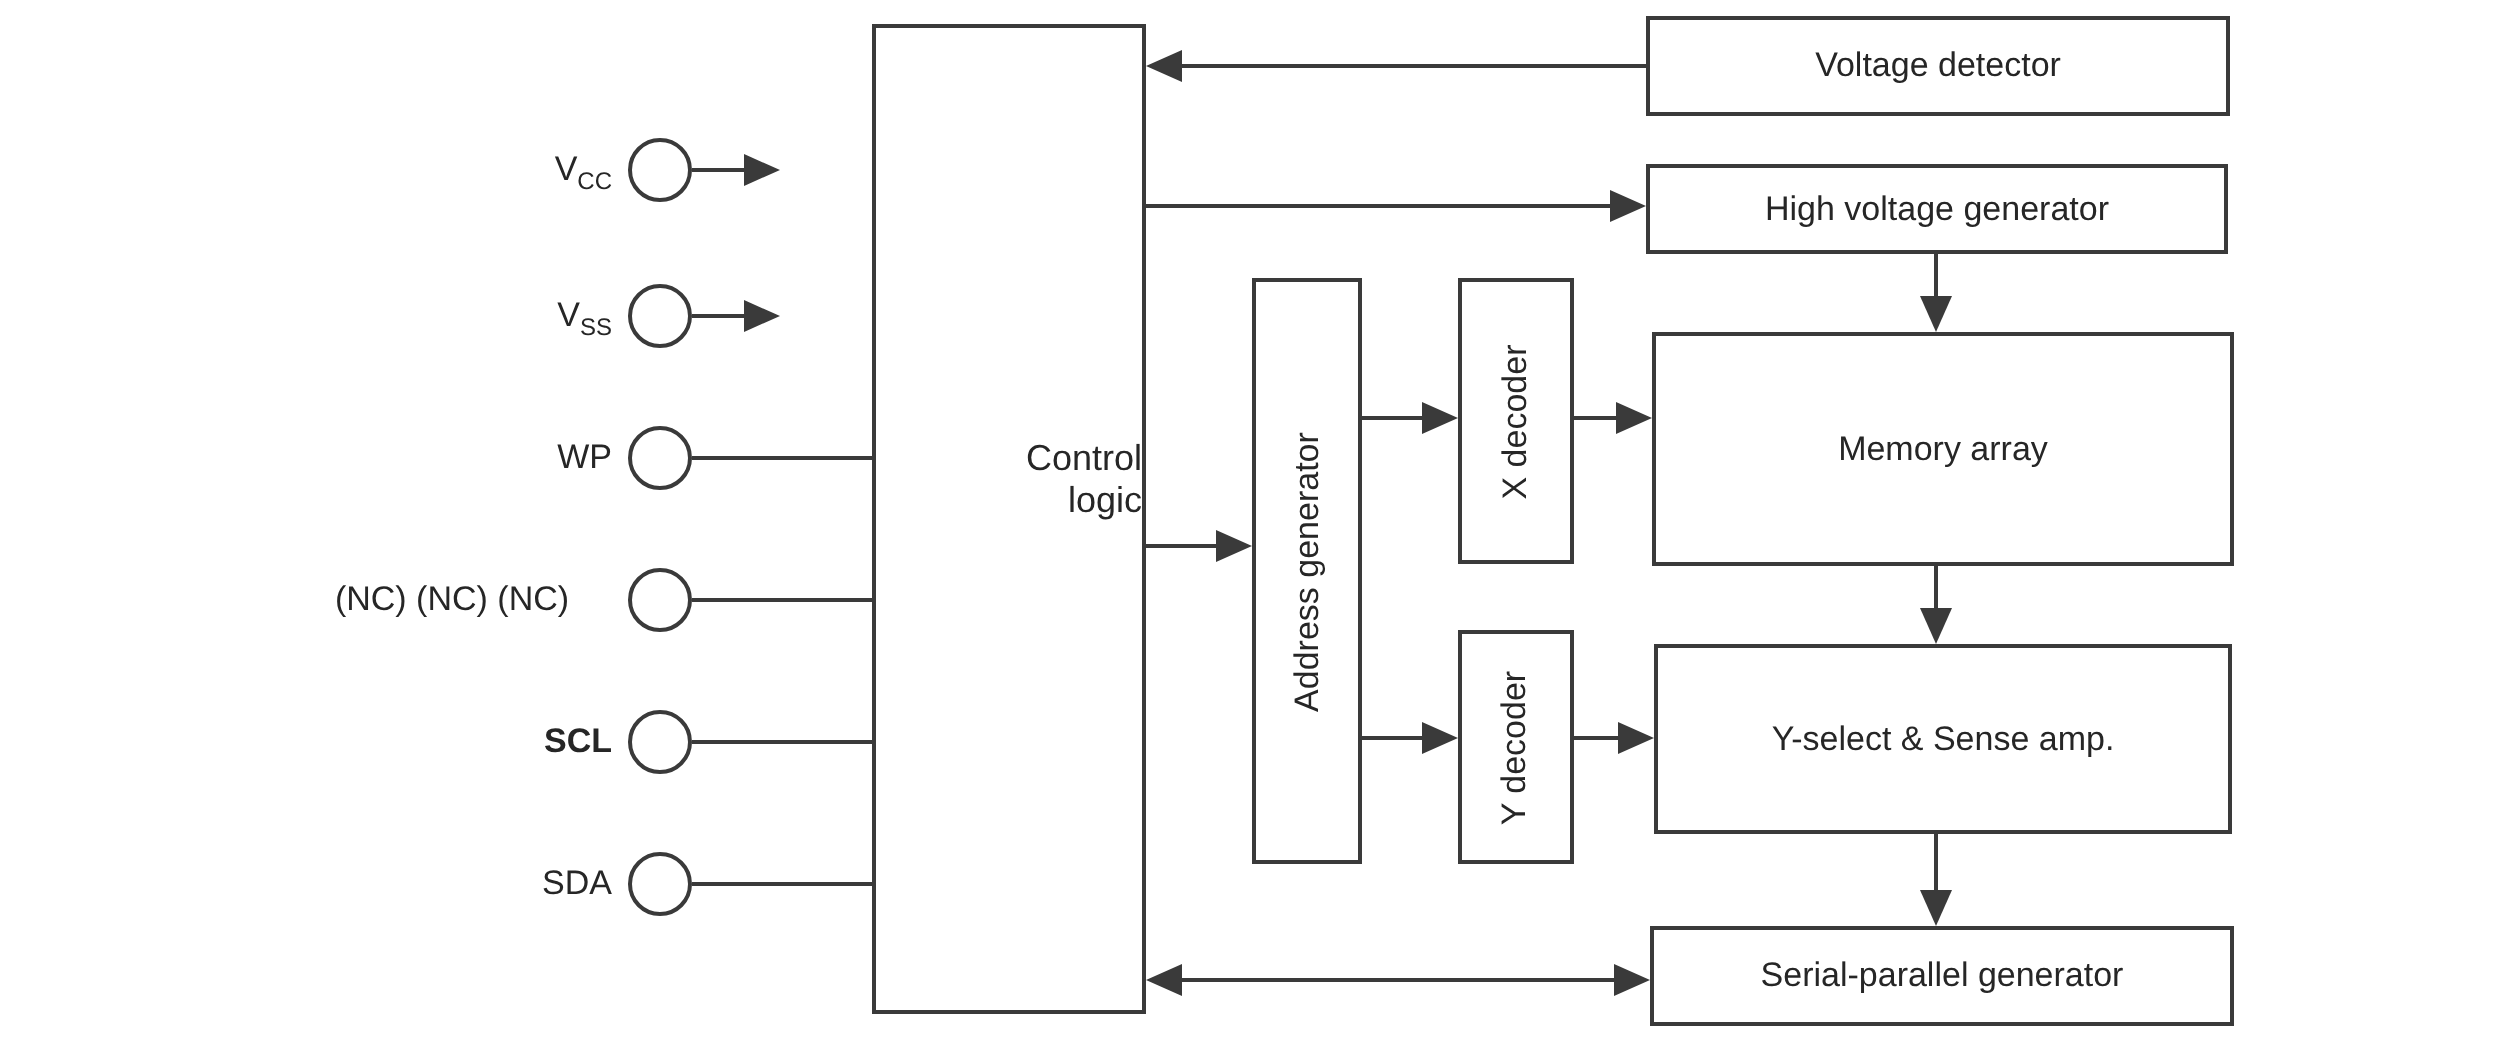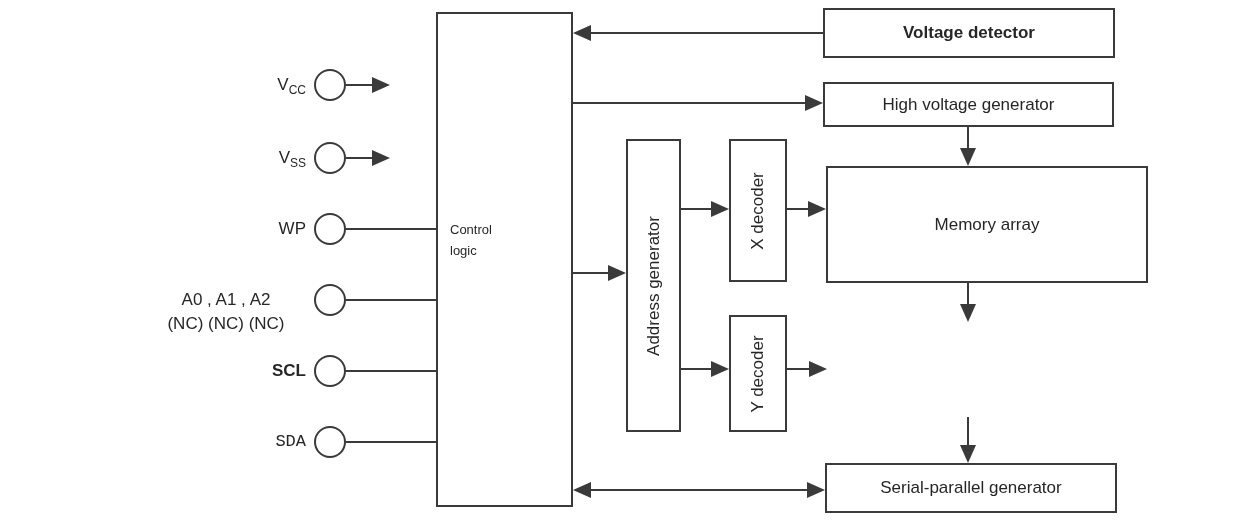--- a/index.html
+++ b/index.html
@@ -28,27 +28,27 @@
     font-size: 17px;
     text-align: center;
   }
   .vbox .vtext {
     transform: rotate(-90deg);
     white-space: nowrap;
     font-size: 17px;
   }
   .cl-label {
     position: absolute;
-    left: 12px; right: 0;
+    left: 0; right: 0;
     top: 46%;
     transform: translateY(-50%);
-    text-align: left;
+    text-align: right;
     white-space: pre-line;
     line-height: 21px;
-    font-size: 13px;
+    font-size: 18px;
   }
   .hline {
     position: absolute;
     height: 2px;
     background: var(--line);
   }
   .vline {
     position: absolute;
     width: 2px;
     background: var(--line);
@@ -95,25 +95,24 @@
 </style>
 </head>
 <body>
 
 <div class="canvas">
 
   <div class="pin-label" style="left:190px; top:74px; width:116px;"><span>V</span><sub>CC</sub></div>
   <div class="pin-label" style="left:190px; top:147px; width:116px;"><span>V</span><sub>SS</sub></div>
   <div class="pin-label" style="left:190px; top:218px; width:116px;">WP</div>
   <div class="pin-label-multi" style="left:142px; top:288px; width:168px;">
-    <div>A0 , A1 , A2</div>
     <div>(NC) (NC) (NC)</div>
   </div>
   <div class="pin-label" style="left:190px; top:360px; width:116px;font-weight:bold;">SCL</div>
-  <div class="pin-label" style="left:190px; top:431px; width:116px;font-family:Liberation Mono, monospace;">SDA</div>
+  <div class="pin-label" style="left:190px; top:431px; width:116px;">SDA</div>
 
   <div class="pin-circle" style="left:314px; top:69px;"></div>
   <div class="pin-circle" style="left:314px; top:142px;"></div>
   <div class="pin-circle" style="left:314px; top:213px;"></div>
   <div class="pin-circle" style="left:314px; top:284px;"></div>
   <div class="pin-circle" style="left:314px; top:355px;"></div>
   <div class="pin-circle" style="left:314px; top:426px;"></div>
 
   <div>
     <div class="hline" style="left:346px; top:84px; width:28px;"></div>
@@ -126,44 +125,47 @@
   <div class="hline" style="left:346px; top:228px; width:90px;"></div>
   <div class="hline" style="left:346px; top:299px; width:90px;"></div>
   <div class="hline" style="left:346px; top:370px; width:90px;"></div>
   <div class="hline" style="left:346px; top:441px; width:90px;"></div>
 
   <div class="box" style="left:436px; top:12px; width:137px; height:495px;">
     <div class="cl-label">Control
 logic</div>
   </div>
 
-  <div class="box" style="left:823px; top:8px; width:292px; height:50px;font-weight:bold;">
+  <div class="box" style="left:823px; top:8px; width:292px; height:50px;">
     <span>Voltage detector</span>
   </div>
 
   <div class="box" style="left:823px; top:82px; width:291px; height:45px;">
     <span>High voltage generator</span>
   </div>
 
   <div class="box vbox" style="left:626px; top:139px; width:55px; height:293px;">
     <span class="vtext">Address generator</span>
   </div>
 
   <div class="box vbox" style="left:729px; top:139px; width:58px; height:143px;">
     <span class="vtext">X decoder</span>
   </div>
 
   <div class="box vbox" style="left:729px; top:315px; width:58px; height:117px;">
     <span class="vtext">Y decoder</span>
   </div>
 
-  <div class="box" style="left:826px; top:166px; width:322px; height:117px;text-align:center;">
+  <div class="box" style="left:826px; top:166px; width:291px; height:117px;text-align:center;">
     <span>Memory array</span>
   </div>
 
+  <div class="box" style="left:827px; top:322px; width:289px; height:95px;">
+    <span>Y-select &amp; Sense amp.</span>
+  </div>
 
   <div class="box" style="left:825px; top:463px; width:292px; height:50px;">
     <span>Serial-parallel generator</span>
   </div>
 
   <div>
     <div class="hline" style="left:589px; top:32px; width:234px;"></div>
     <div class="arr-l" style="left:573px; top:25px;"></div>
   </div>
 

